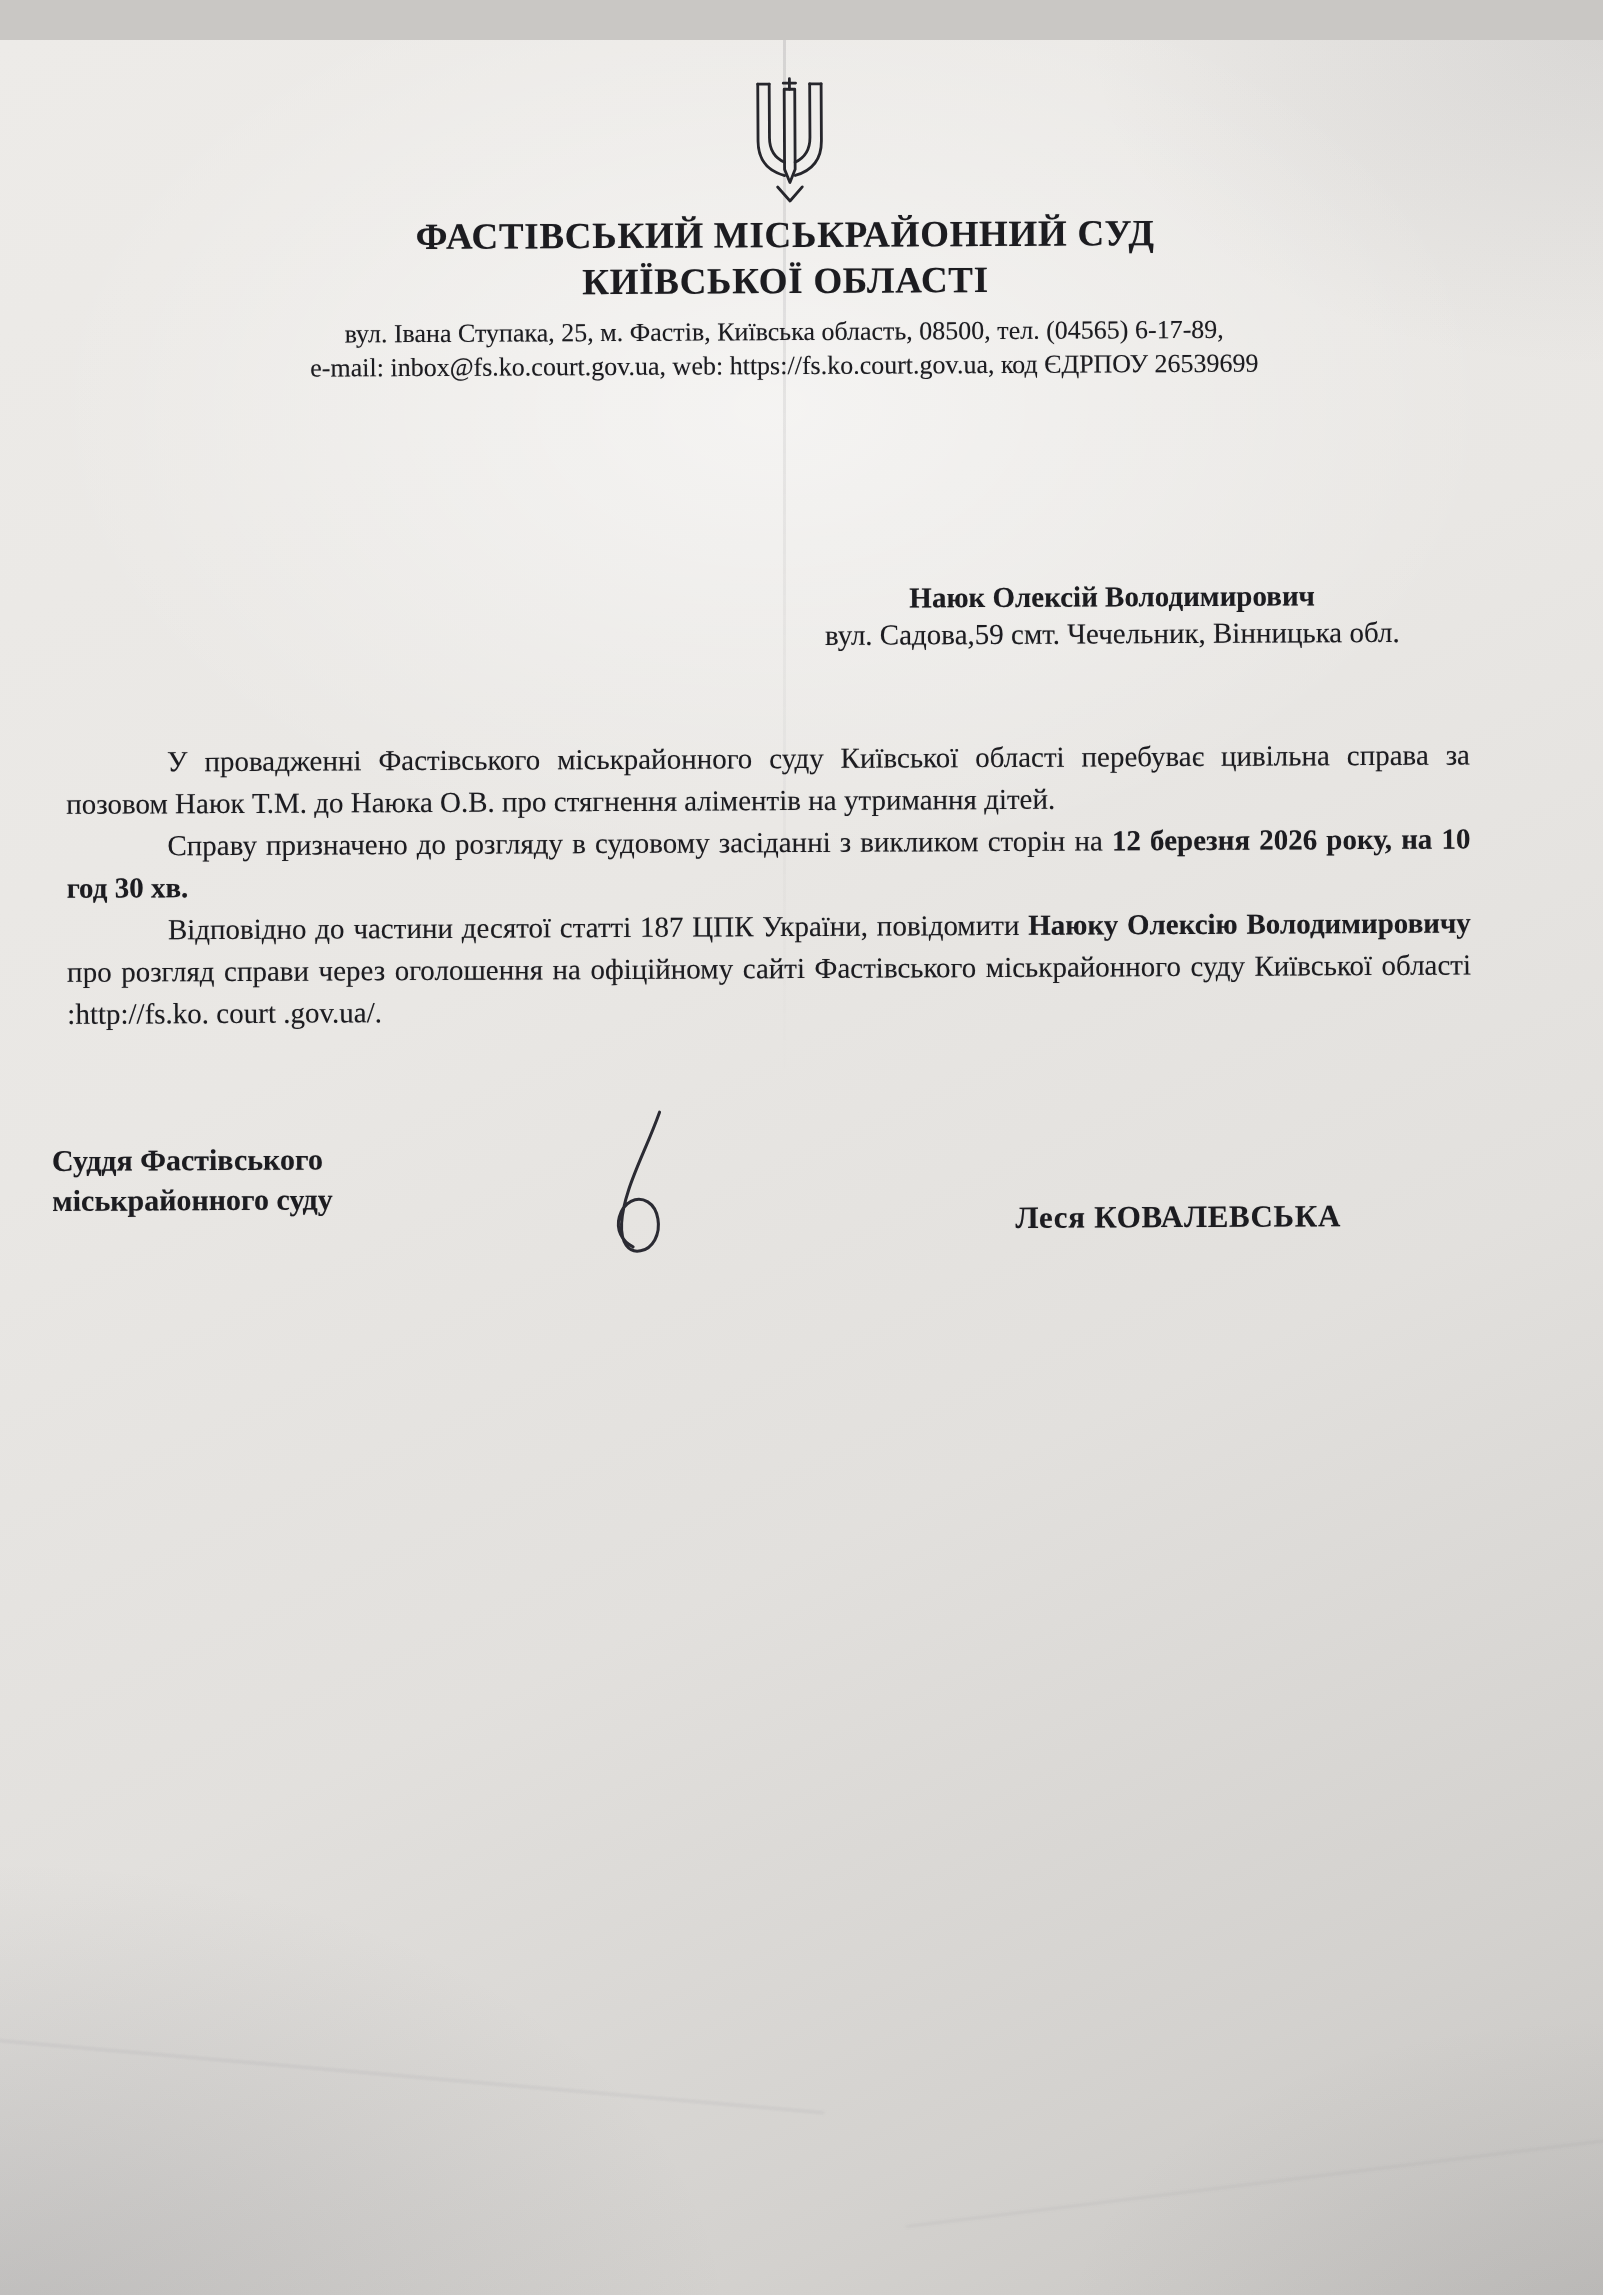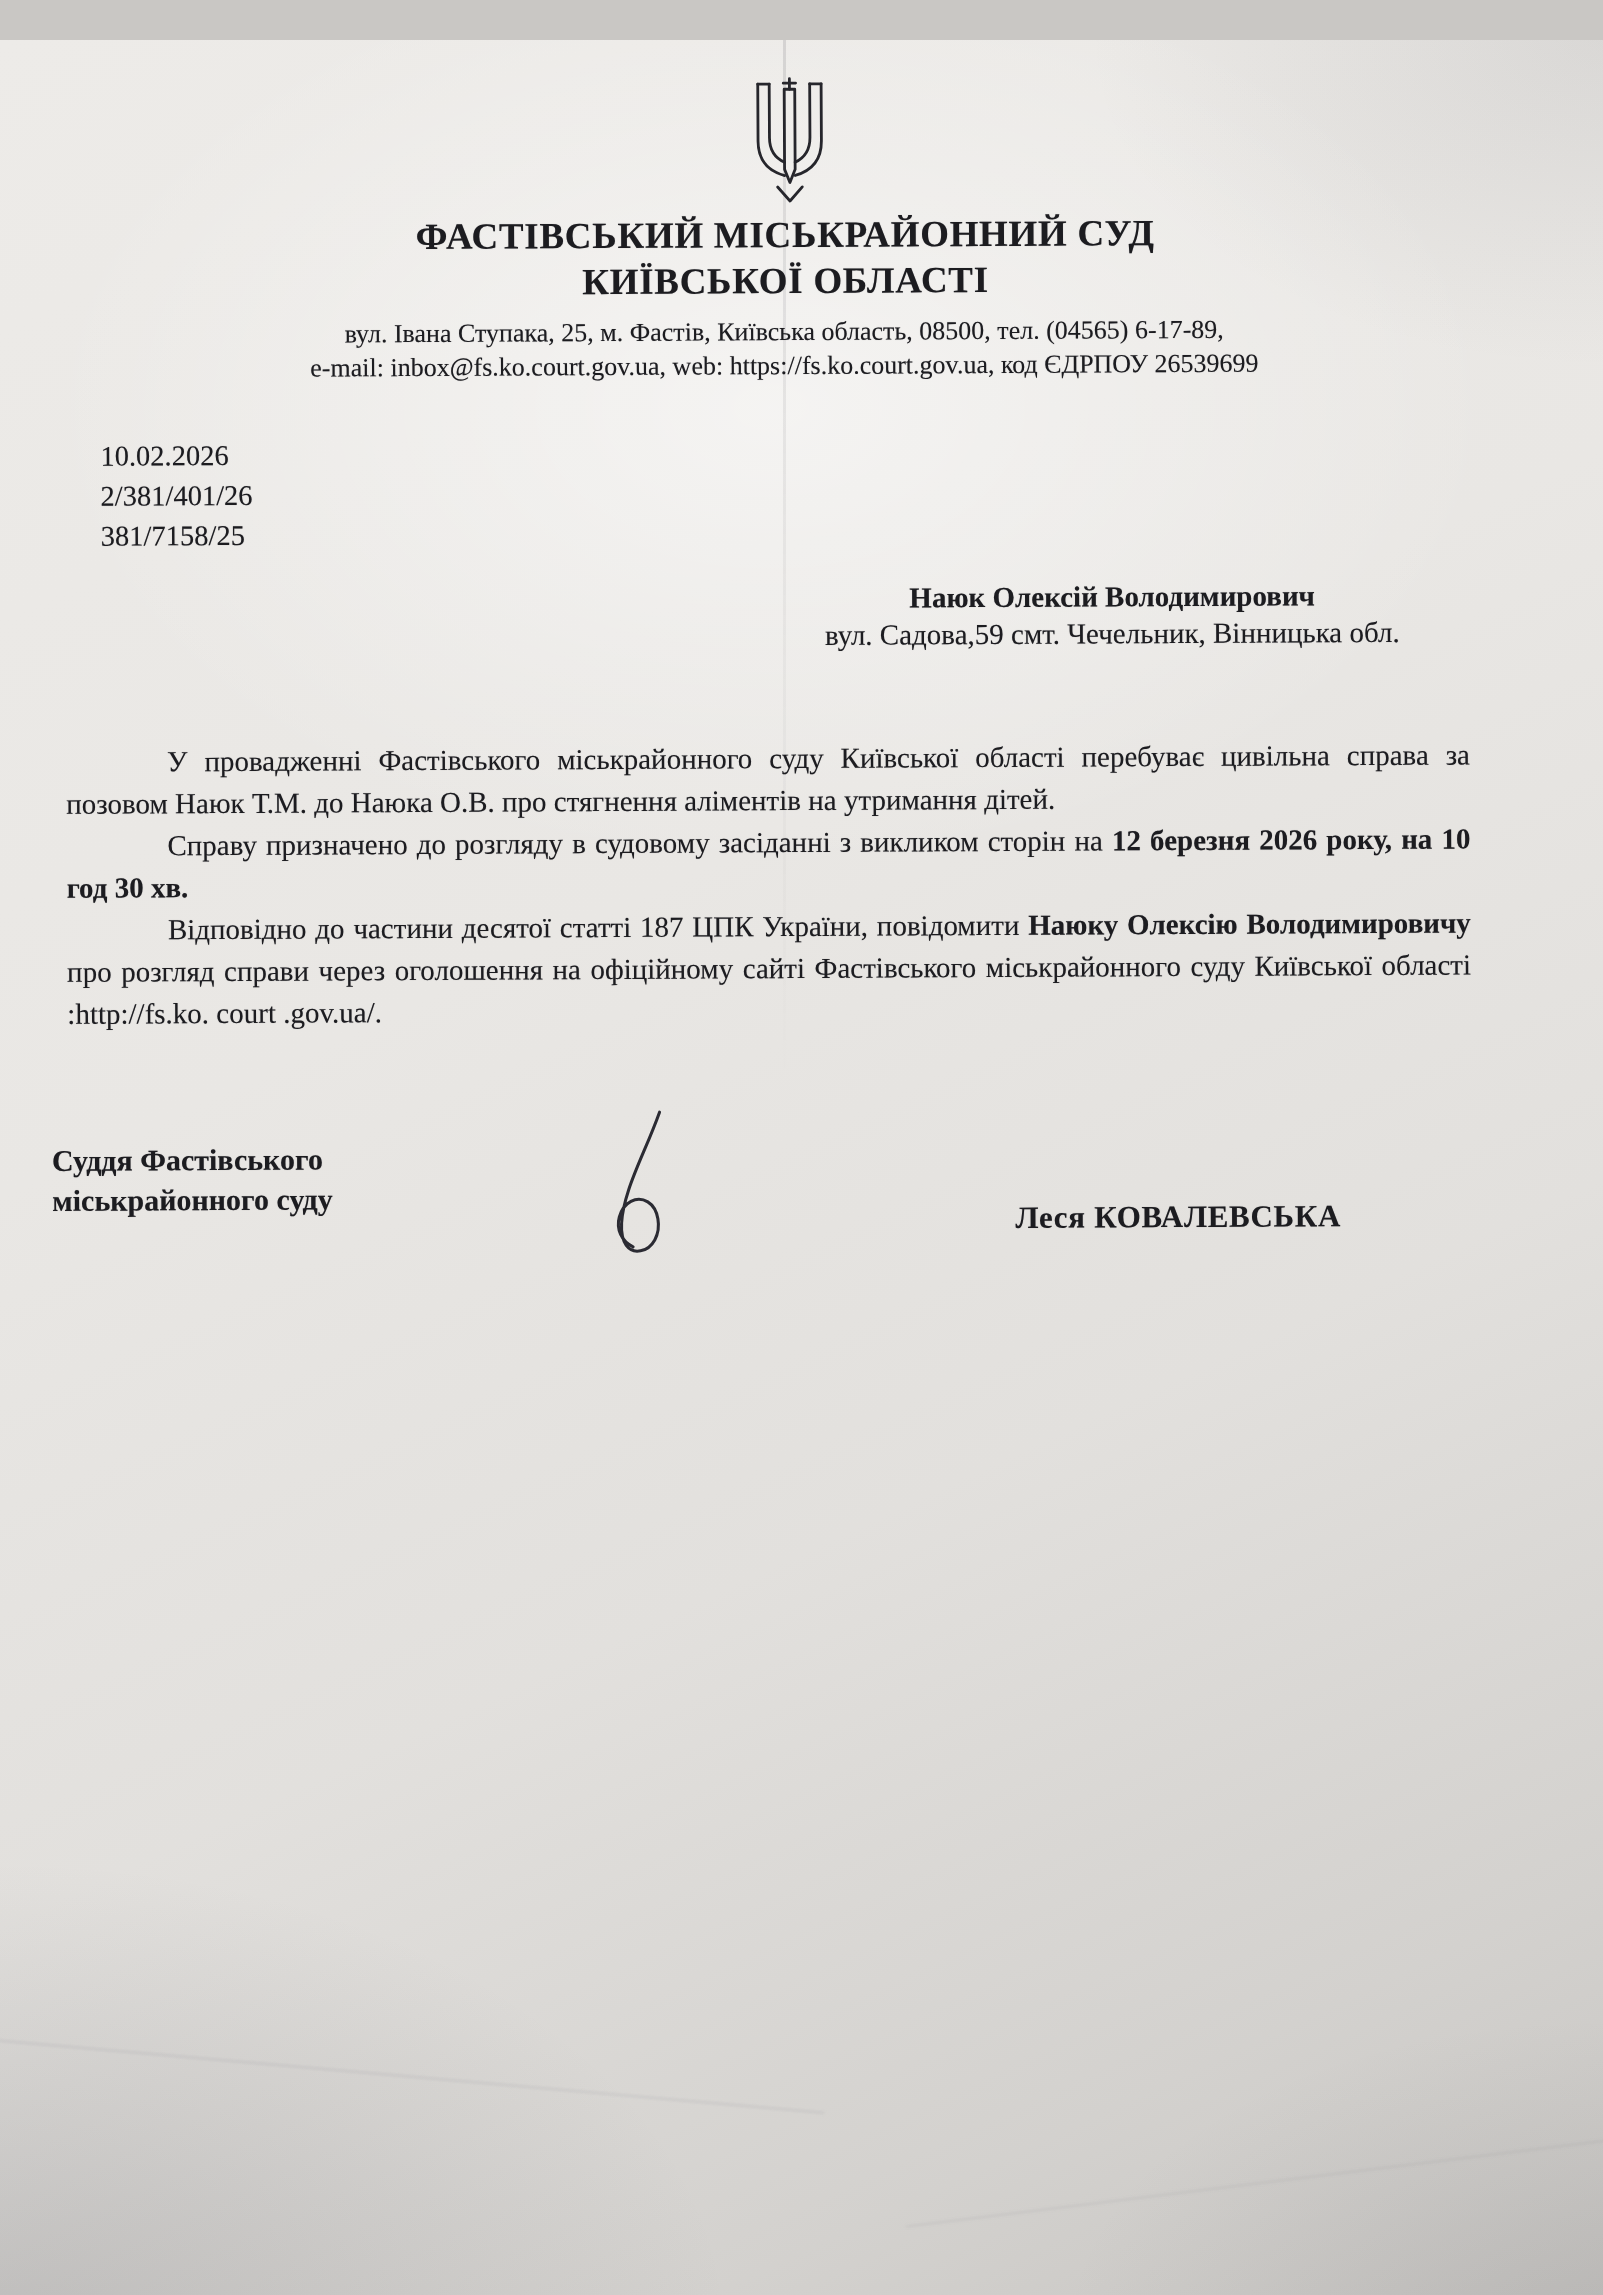--- a/index.html
+++ b/index.html
@@ -176,25 +176,20 @@
     <div class="court-name">
       <div>ФАСТІВСЬКИЙ МІСЬКРАЙОННИЙ СУД</div>
       <div>КИЇВСЬКОЇ ОБЛАСТІ</div>
     </div>
 
     <div class="court-contacts">
       <div>вул. Івана Ступака, 25, м. Фастів, Київська область, 08500, тел. (04565) 6-17-89,</div>
       <div>e-mail: inbox@fs.ko.court.gov.ua, web: https://fs.ko.court.gov.ua, код ЄДРПОУ 26539699</div>
     </div>
 
-    <div class="refs">
-      <div>10.02.2026</div>
-      <div>2/381/401/26</div>
-      <div>381/7158/25</div>
-    </div>
 
     <div class="addressee">
       <div class="addressee-name">Наюк Олексій Володимирович</div>
       <div class="addressee-address">вул. Садова,59 смт. Чечельник, Вінницька обл.</div>
     </div>
 
     <div class="letter-body">
       <p><span>У провадженні Фастівського міськрайонного суду Київської області перебуває цивільна справа за позовом Наюк Т.М. до Наюка О.В. про стягнення аліментів на утримання дітей.</span></p>
       <p><span>Справу призначено до розгляду в судовому засіданні з викликом сторін на </span><b>12 березня 2026 року, на 10 год 30 хв.</b></p>
       <p><span>Відповідно до частини десятої статті 187 ЦПК України, повідомити </span><b>Наюку Олексію Володимировичу</b><span> про розгляд справи через оголошення на офіційному сайті Фастівського міськрайонного суду Київської області :http://fs.ko. court .gov.ua/.</span></p>

